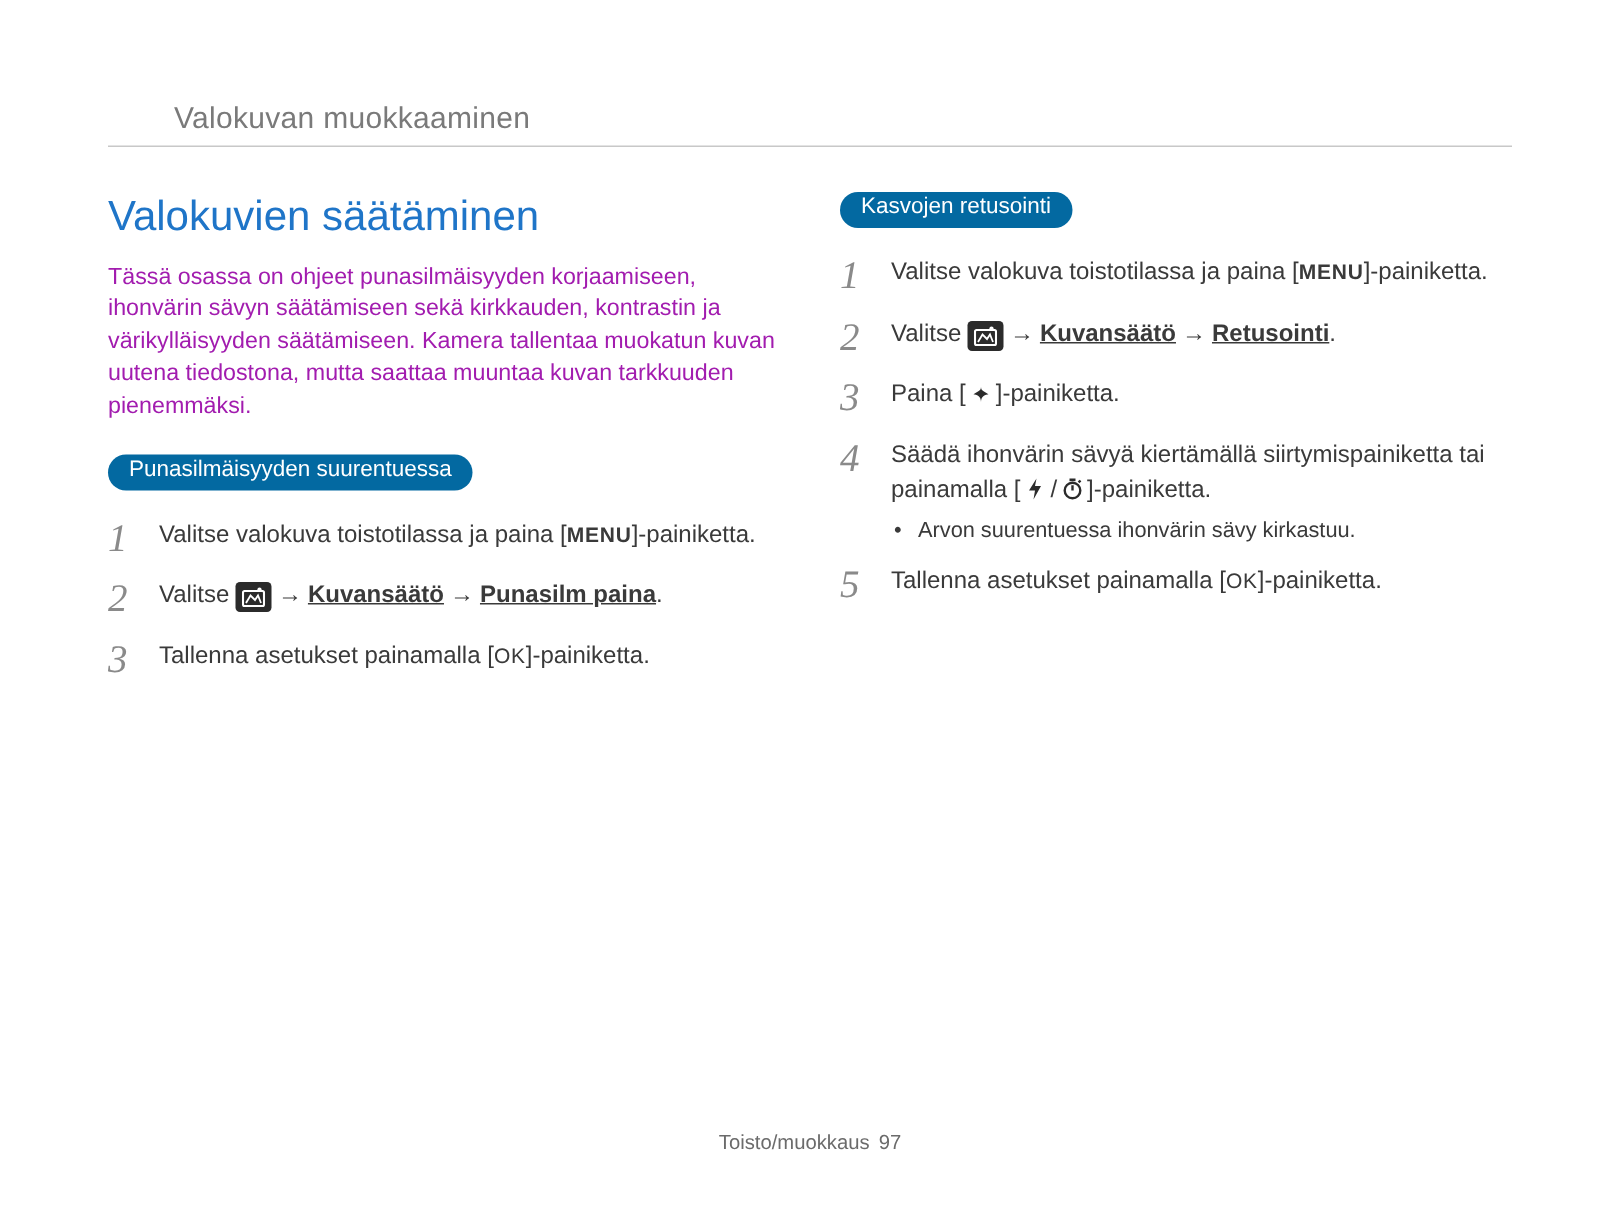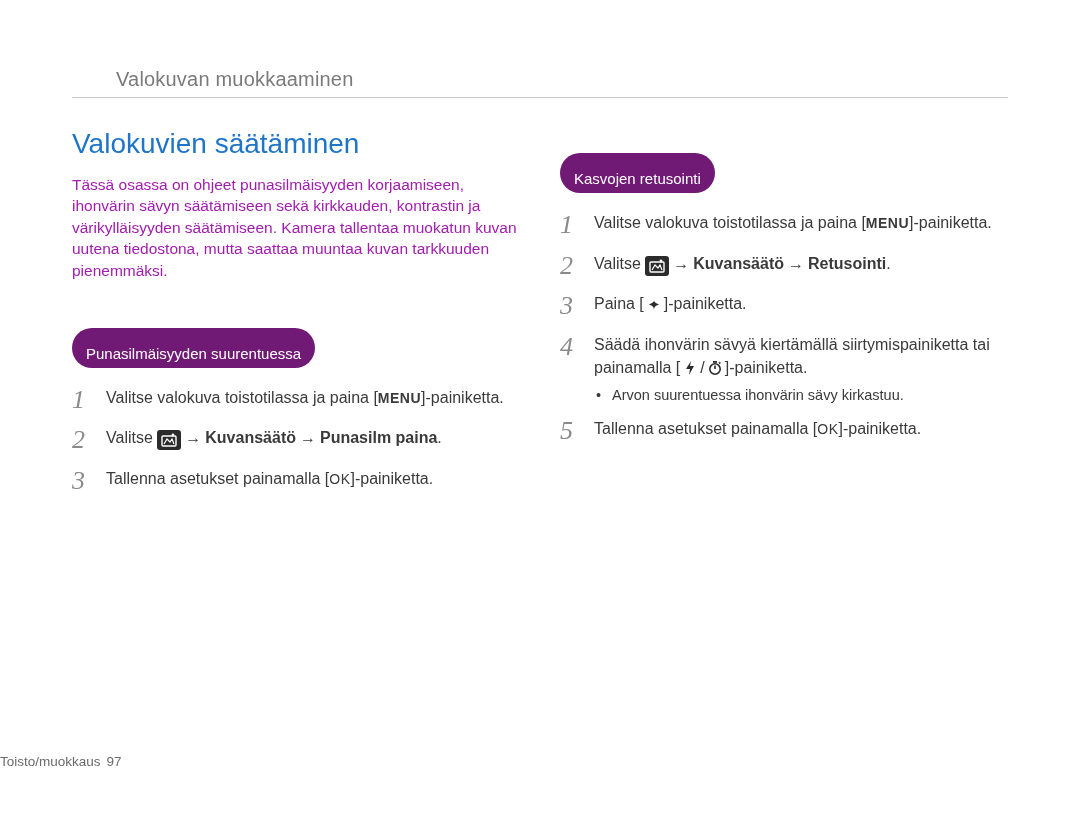--- a/index.html
+++ b/index.html
@@ -33,27 +33,26 @@
     margin-bottom: 14px;
   }
   .intro {
     font-size: 15.5px;
     line-height: 1.38;
     color: #a21caf;
     margin-bottom: 22px;
   }
   .pill {
     display: inline-block;
-    background: #701a75;
+    background: #0369a1;
     color: #fff;
     font-size: 15px;
-    padding: 17px 14px 6px;
+    padding: 1px 14px 6px;
     border-radius: 999px;
     margin-bottom: 18px;
-    margin-top: 25px;
   }
   .steps { list-style: none; }
   .steps > li {
     display: flex;
     align-items: flex-start;
     gap: 12px;
     margin-bottom: 12px;
     font-size: 16px;
     line-height: 1.45;
   }
@@ -89,35 +88,35 @@
     font-weight: 700;
     letter-spacing: 0.5px;
     font-size: 14px;
   }
   .ok-label {
     font-weight: 400;
     letter-spacing: 0.5px;
     font-size: 14px;
   }
   .arrow { padding: 0 4px; }
-  .bold { font-weight: 700; }
+  .bold { font-weight: 700; text-decoration: underline; }
   .sub-bullet {
     display: flex;
     gap: 10px;
     font-size: 14.5px;
     color: #3a3a3a;
     margin-left: 36px;
     margin-top: -4px;
     margin-bottom: 14px;
   }
   .sub-bullet .dot { min-width: 6px; }
   .footer {
     position: absolute;
     left: 0; right: 0; bottom: 46px;
-    text-align: left;
+    text-align: center;
     font-size: 13.5px;
     color: #6b6b6b;
   }
   .footer .pageno { margin-left: 6px; }
 </style>
 </head>
 <body>
 
 <div class="page">
 

